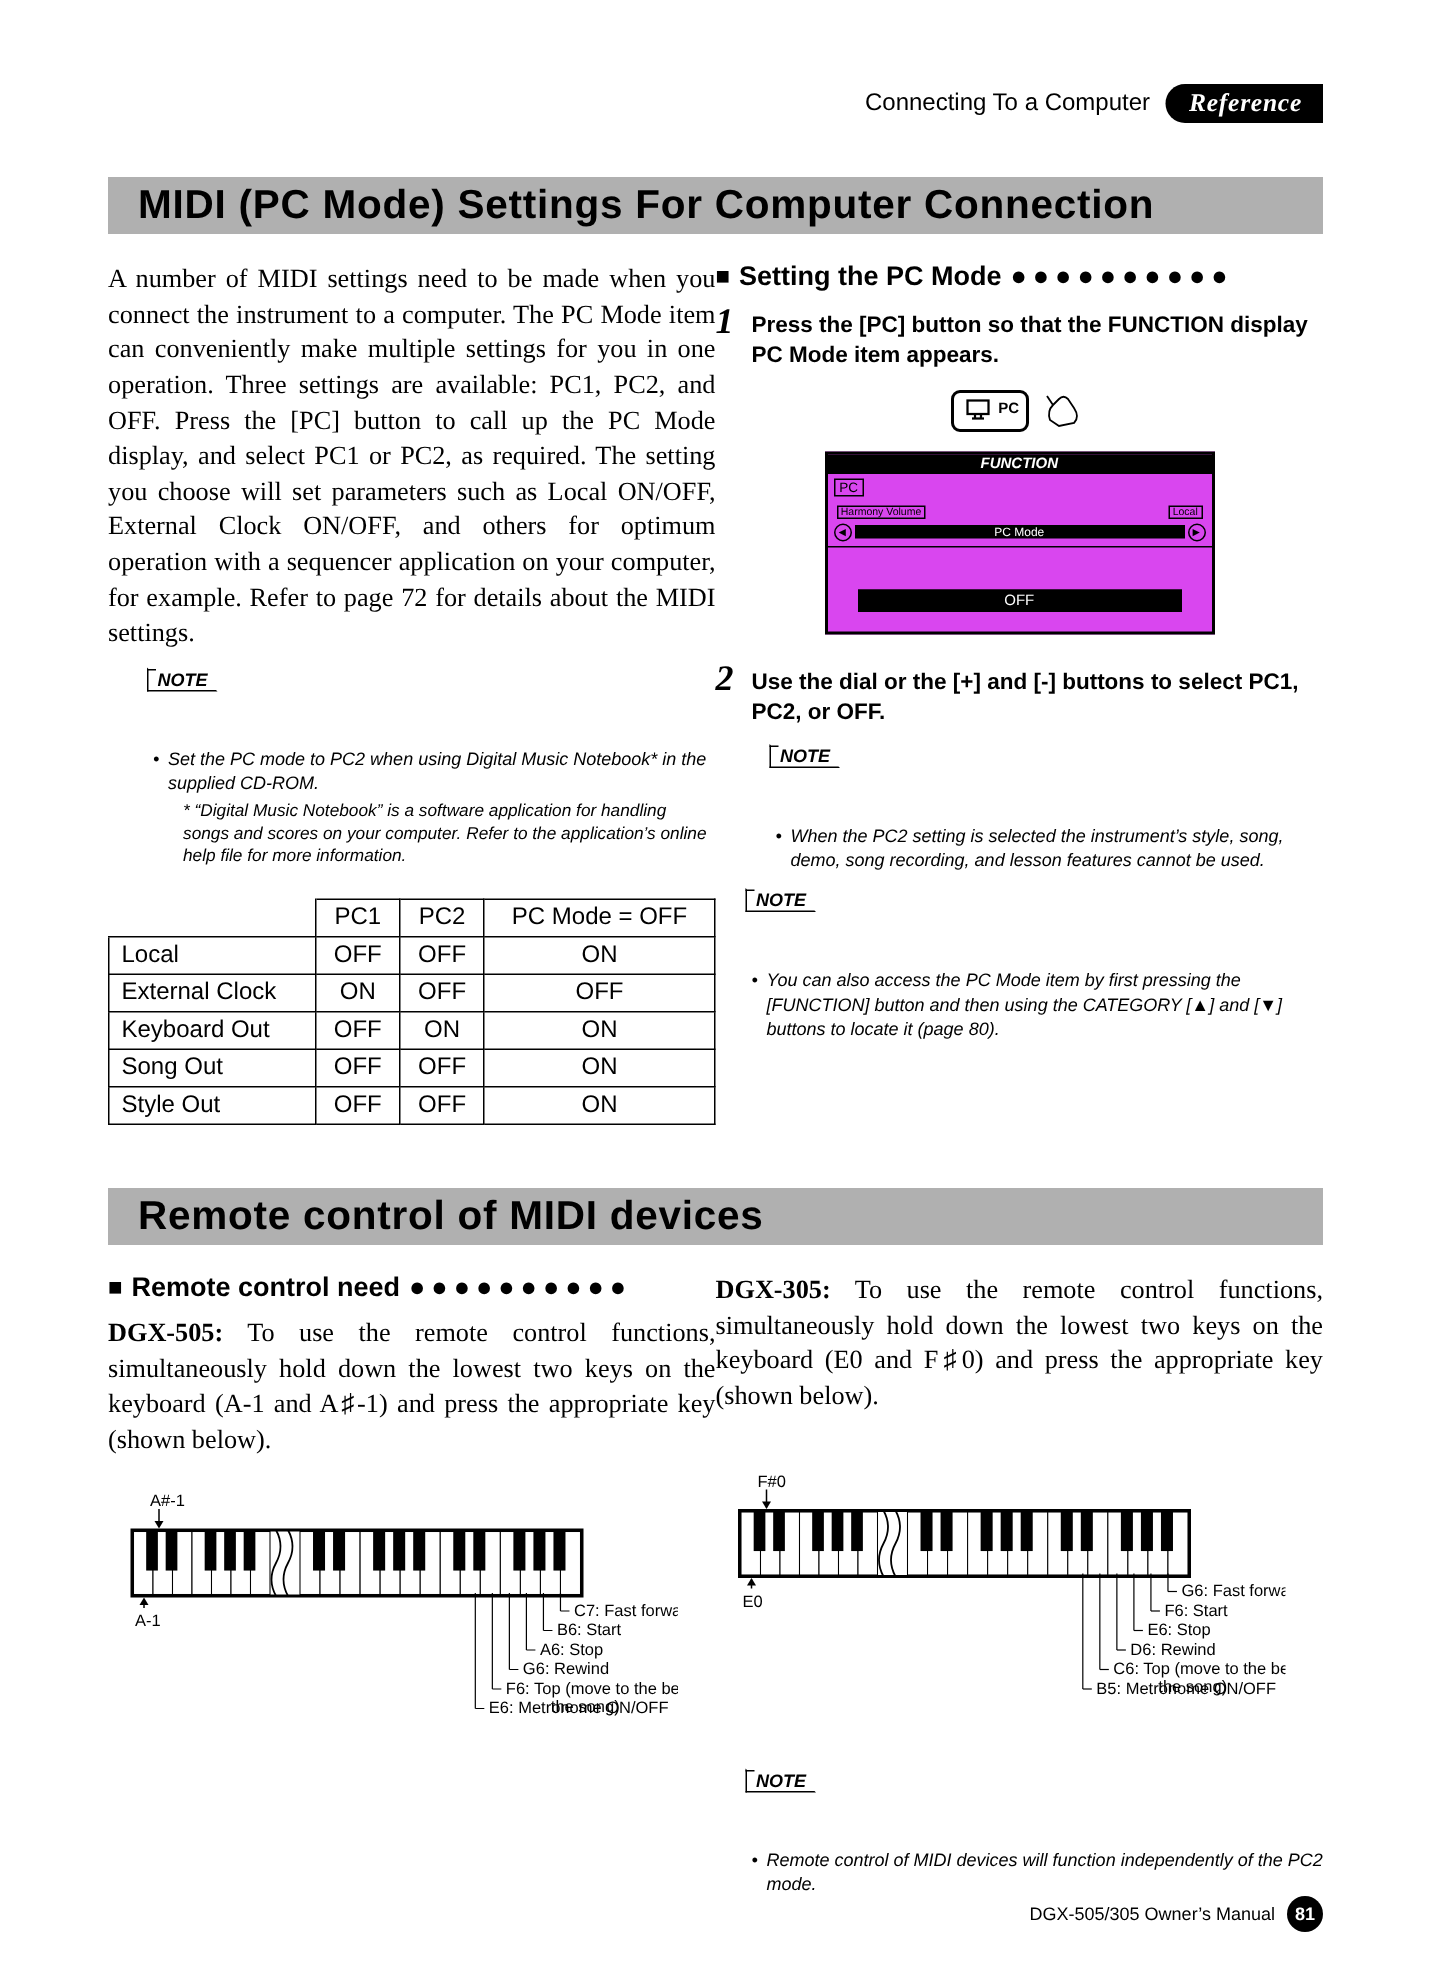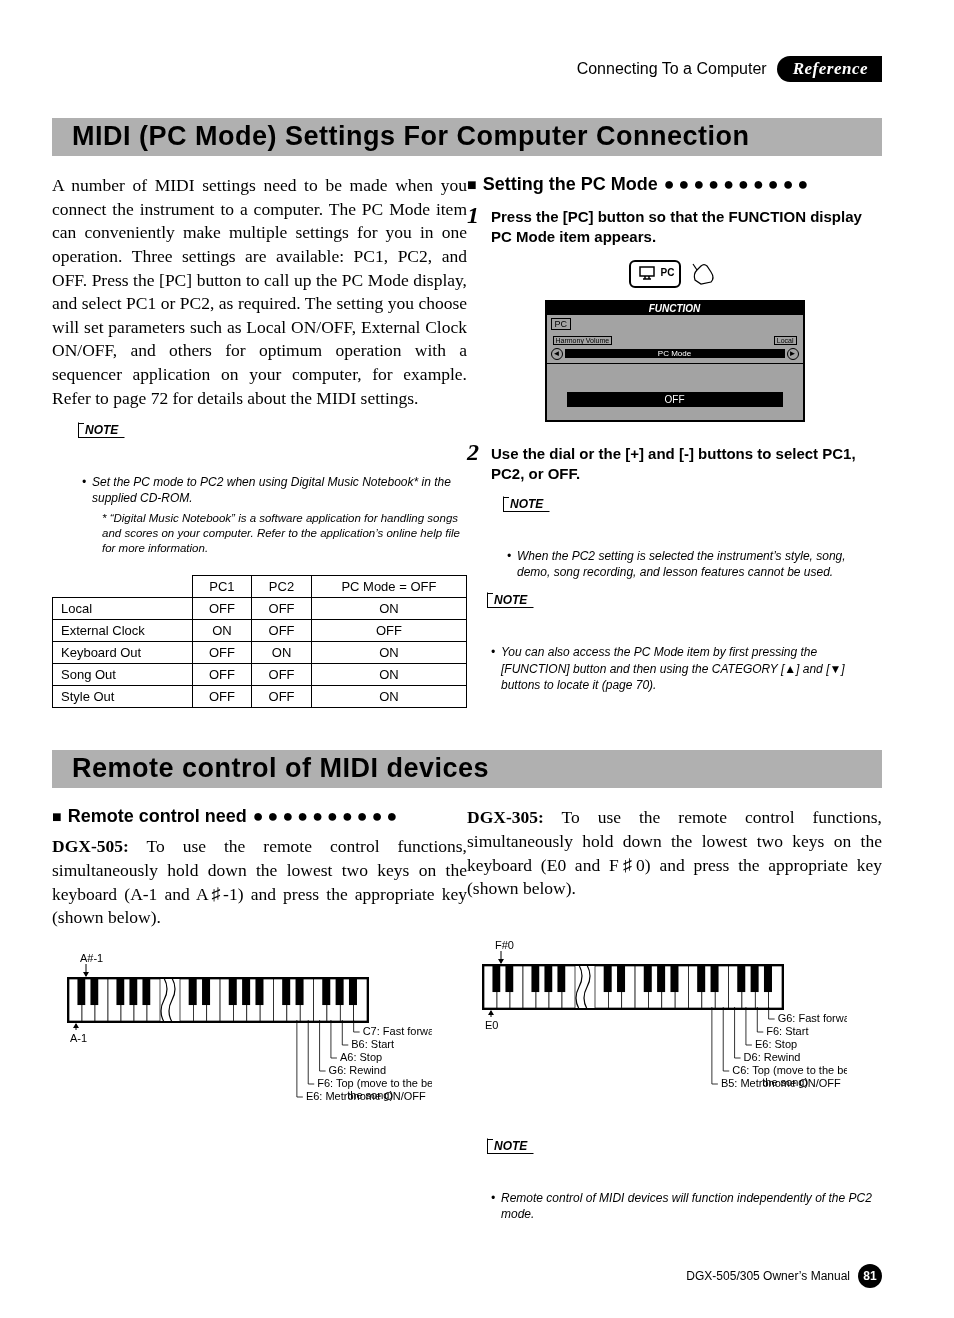--- a/index.html
+++ b/index.html
@@ -9,21 +9,21 @@
     background: #fff;
     font-family: "Times New Roman", Times, serif;
     color: #000;
     width: 954px;
   }
   .page {
     position: relative;
     width: 954px;
     height: 1318px;
     box-sizing: border-box;
-    padding: 56px 72px 40px 52px;
+    padding: 56px 72px 40px 72px;
   }
   .top-header {
     display: flex;
     justify-content: flex-end;
     align-items: center;
     gap: 10px;
     margin-bottom: 36px;
   }
   .top-header .section-name {
     font-family: "Helvetica Neue", Helvetica, Arial, sans-serif;
@@ -108,21 +108,21 @@
   .note-subnote {
     margin: 4px 0 0 24px;
     font-size: 11.5px;
     line-height: 1.3;
     font-style: italic;
   }
   table.settings {
     border-collapse: collapse;
     width: 100%;
     font-family: "Helvetica Neue", Helvetica, Arial, sans-serif;
-    font-size: 13px;
+    font-size: 16px;
     margin-top: 20px;
   }
   table.settings th, table.settings td {
     border: 1px solid #000;
     padding: 3px 8px;
     text-align: center;
   }
   table.settings td:first-child {
     text-align: left;
   }
@@ -205,21 +205,21 @@
     font-weight: bold;
     font-size: 10px;
   }
   .finger {
     display: inline-block;
     margin-left: 6px;
     vertical-align: middle;
   }
   .lcd {
     border: 2px solid #000;
-    background: #a3a3a3;
+    background: #d946ef;
     font-family: Arial, sans-serif;
     font-size: 10px;
   }
   .lcd .lcd-title {
     text-align: center;
     background: #000;
     color: #fff;
     font-style: italic;
     font-weight: bold;
     padding: 1px 0;
@@ -447,21 +447,21 @@
       <div class="note-block" style="margin-left:36px">
         <span class="note-label">NOTE</span>
         <ul>
             <li>When the PC2 setting is selected the instrument’s style, song, demo, song recording, and lesson features cannot be used.</li>
           </ul>
       </div>
 
       <div class="note-block" style="margin-left:20px">
         <span class="note-label">NOTE</span>
         <ul>
-            <li>You can also access the PC Mode item by first pressing the [FUNCTION] button and then using the CATEGORY [▲] and [▼] buttons to locate it (page 70).</li>
+            <li>You can also access the PC Mode item by first pressing the [FUNCTION] button and then using the CATEGORY [▲] and [▼] buttons to locate it (page 80).</li>
           </ul>
       </div>
     </div>
   </div>
 
   <div class="spacer"></div>
 
   <h2 class="section-title">Remote control of MIDI devices</h2>
 
   <div class="columns">

